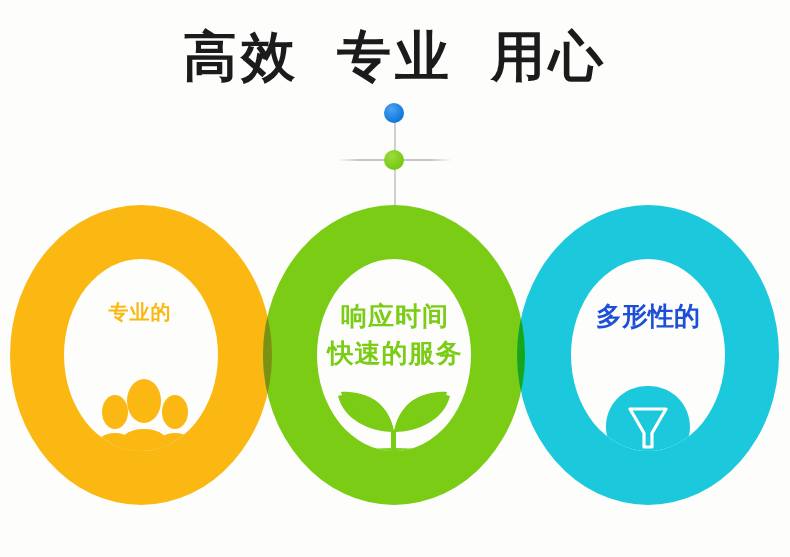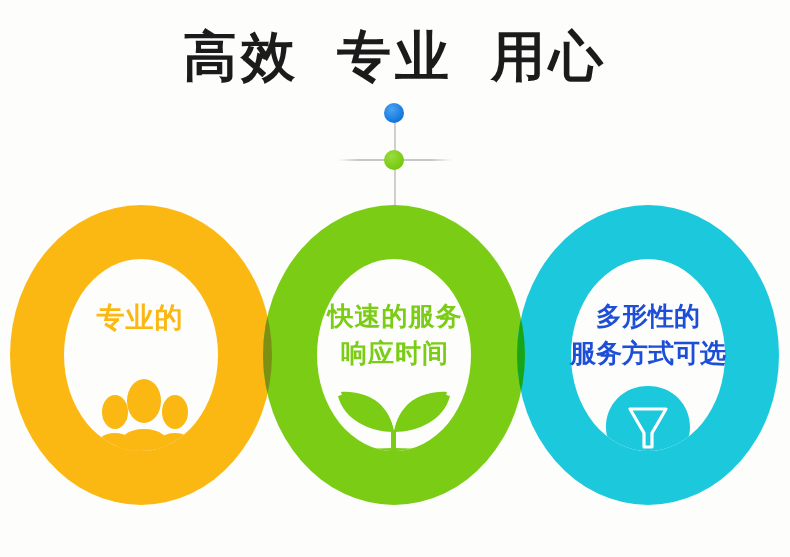--- a/index.html
+++ b/index.html
@@ -94,21 +94,21 @@
     font-family: "DejaVu Sans", "Liberation Sans", sans-serif;
     pointer-events: none;
   }
   .circle-label .ln { display: block; }
 
   .label-left {
     left: 40px;
     top: 298px;
     width: 200px;
     color: #FBB812;
-    font-size: 28px;
+    font-size: 20px;
     letter-spacing: 1px;
   }
   .label-mid {
     left: 280px;
     top: 298px;
     width: 230px;
     color: #7ACC15;
     font-size: 26px;
     letter-spacing: 1px;
   }
@@ -225,22 +225,21 @@
 
       <path d="M537 468 q111 -28 222 0 l0 70 l-222 0 z" fill="#1CC8DC"></path>
     </g>
   </svg>
 
   <div class="circle-label label-left">
     <span class="ln">专业的</span>
   </div>
 
   <div class="circle-label label-mid">
+    <span class="ln">响应时间</span>
     <span class="ln">快速的服务</span>
-    <span class="ln">响应时间</span>
   </div>
 
   <div class="circle-label label-right">
     <span class="ln">多形性的</span>
-    <span class="ln">服务方式可选</span>
   </div>
 
 </div>
 
 </body></html>

